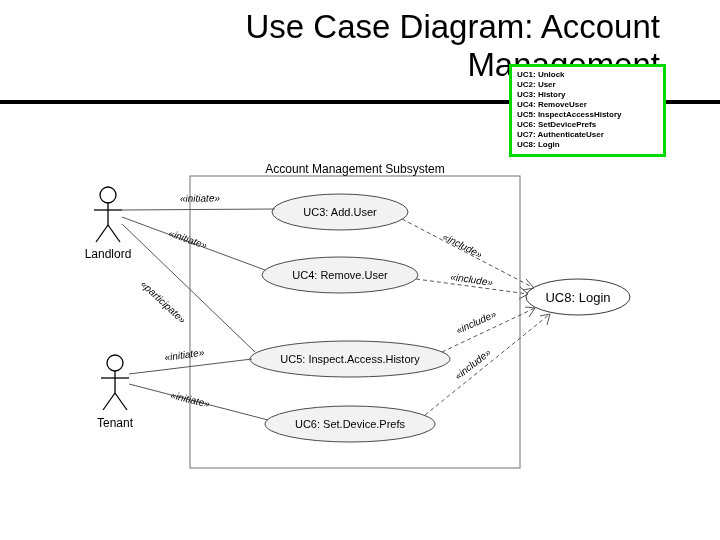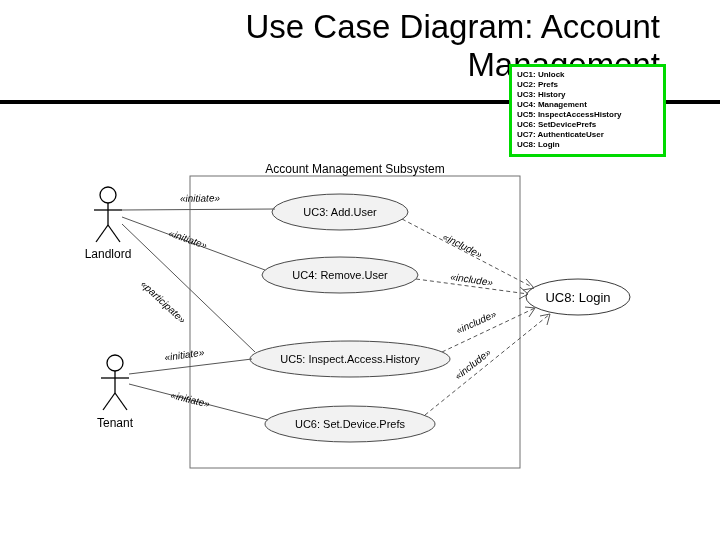--- a/index.html
+++ b/index.html
@@ -25,23 +25,23 @@
 </style>
 </head>
 <body>
 
 <div class="slide">
   <div class="title">Use Case Diagram: Account Management</div>
   <div class="hr"></div>
 
   <div class="legend">
     <div>UC1: Unlock</div>
-    <div>UC2: Prefs</div>
+    <div>UC2: User</div>
     <div>UC3: History</div>
-    <div>UC4: Management</div>
+    <div>UC4: RemoveUser</div>
     <div>UC5: InspectAccessHistory</div>
     <div>UC6: SetDevicePrefs</div>
     <div>UC7: AuthenticateUser</div>
     <div>UC8: Login</div>
   </div>
 
   <div class="diagram">
     <svg viewBox="0 0 560 320">
 
       <rect class="boundary" x="110" y="14" width="330" height="292"></rect>

